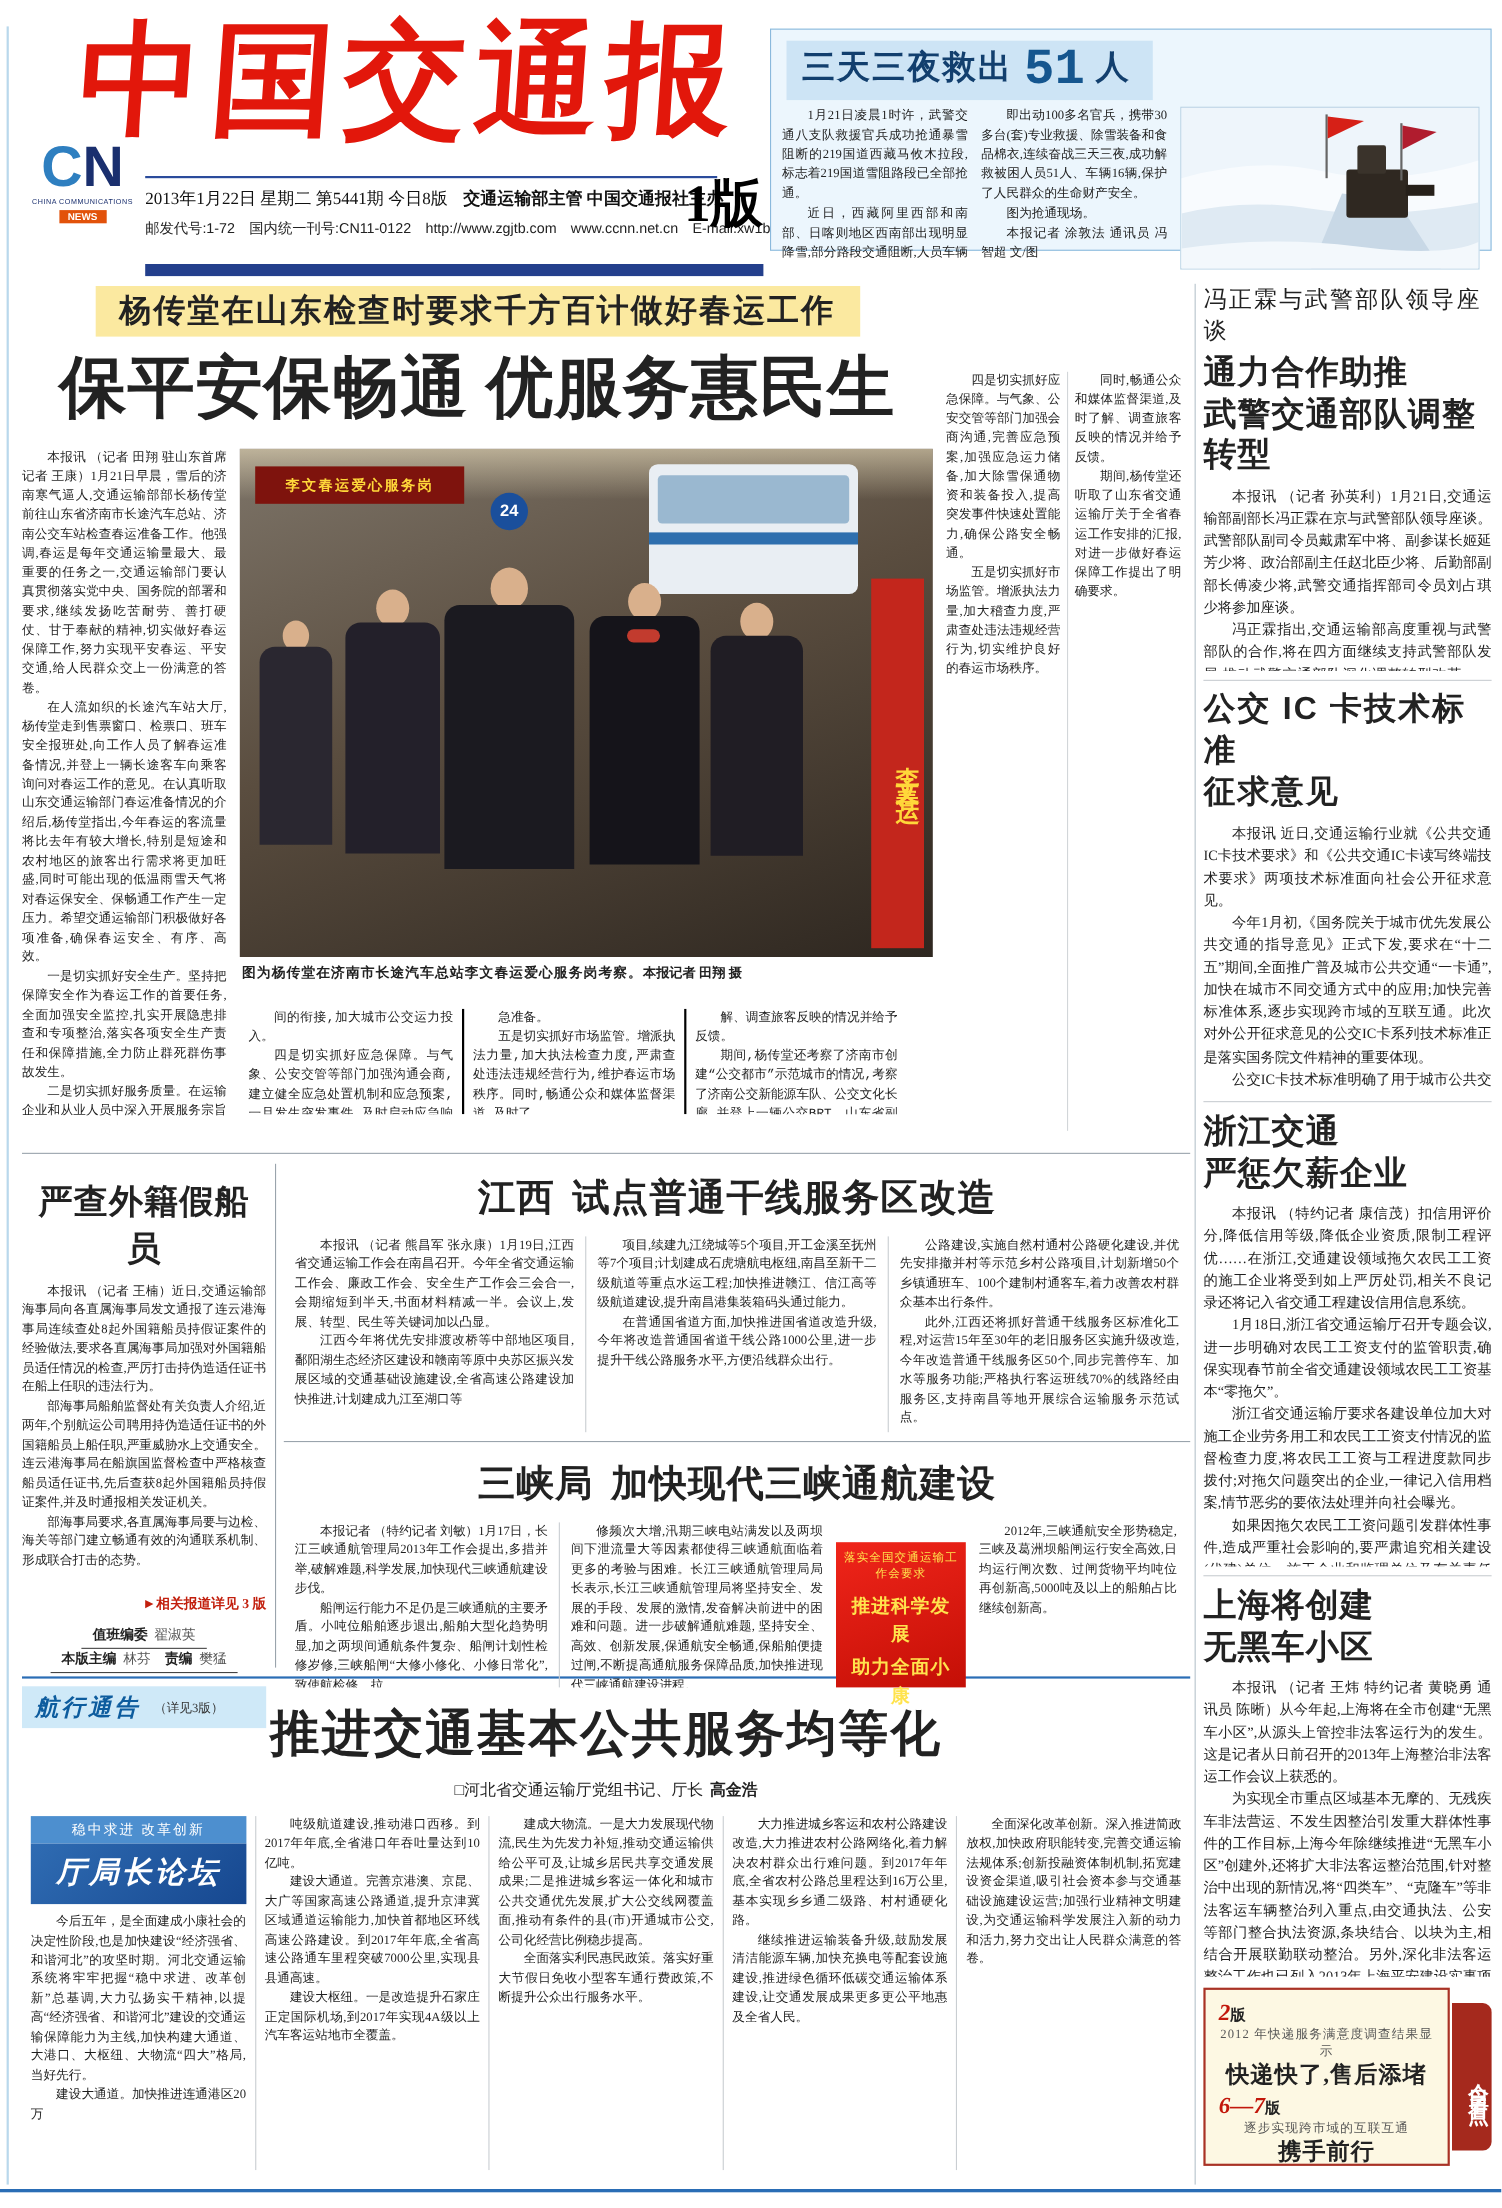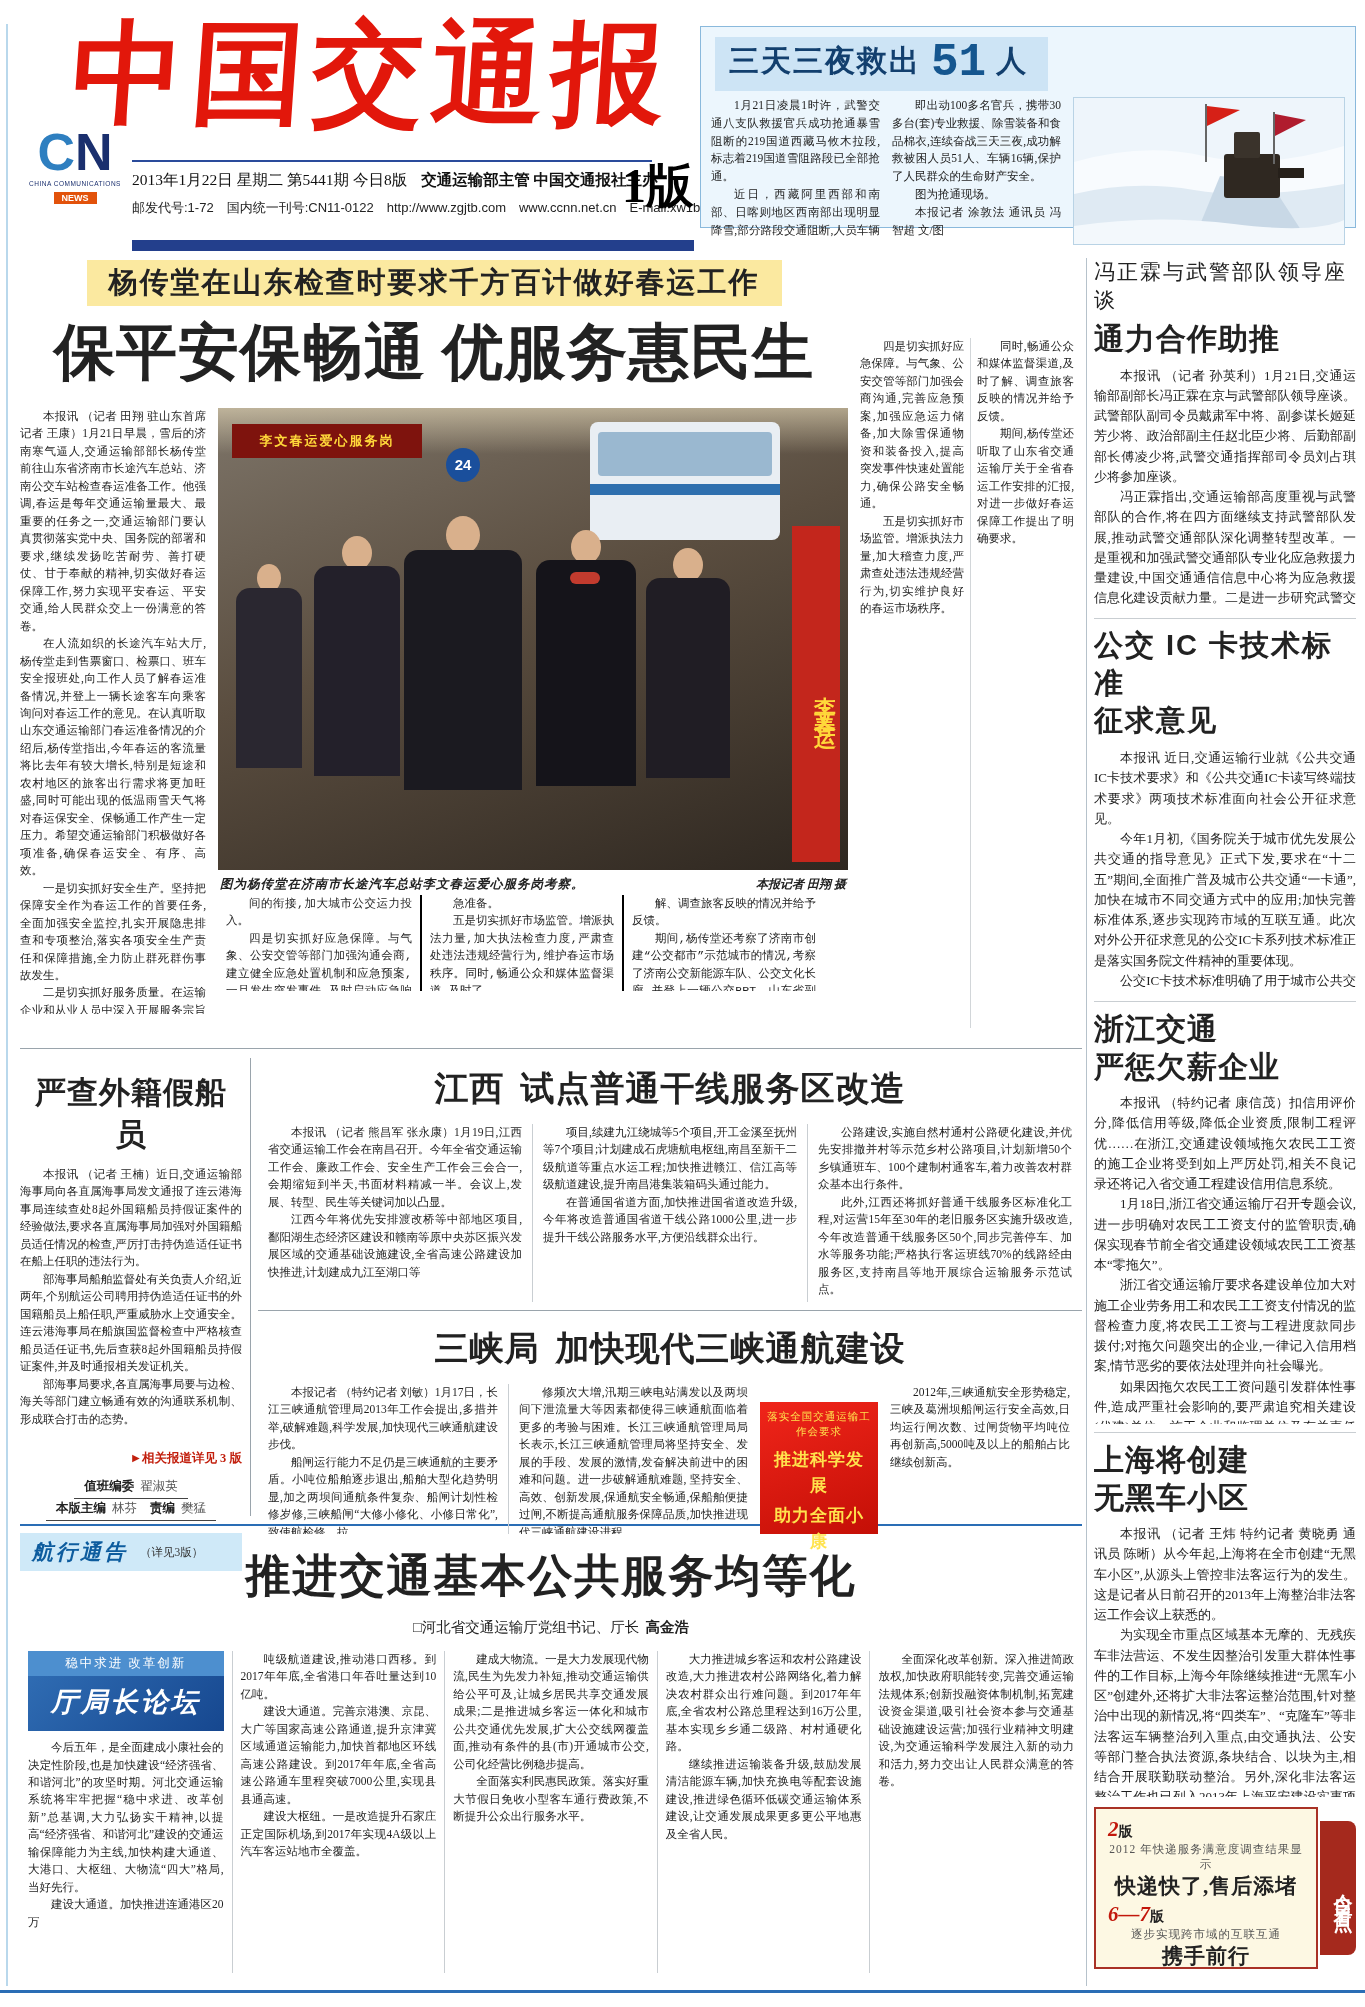--- a/index.html
+++ b/index.html
@@ -57,21 +57,21 @@
   .photo .lightband { position:absolute; left:0; top:0; width:100%; height:46px; background:linear-gradient(rgba(255,242,205,.5),rgba(255,242,205,0)); }
   .photo .bus { position:absolute; right:68px; top:14px; width:190px; height:118px; background:#e9eef3; border-radius:8px; }
   .photo .bus .win { margin:10px 8px 0 8px; height:44px; background:#9ab8d0; border-radius:4px; }
   .photo .bus .stripe { margin:8px 0 0 0; height:11px; background:#2e6fae; }
   .photo .ledsign { position:absolute; left:14px; top:16px; width:190px; height:34px; background:#7e130d; color:#ffd83a; font-size:13px; font-weight:bold; text-align:center; line-height:34px; letter-spacing:2px; }
   .photo .sign24 { position:absolute; left:228px; top:40px; width:34px; height:34px; border-radius:50%; background:#1a4f9c; color:#fff; font-weight:bold; font-size:15px; text-align:center; line-height:34px; font-family:"Liberation Sans",sans-serif; }
   .photo .banner-v { position:absolute; right:8px; top:118px; width:48px; height:336px; background:#c3261c; color:#ffd83a; writing-mode:vertical-rl; font-size:22px; font-weight:bold; letter-spacing:10px; text-align:center; padding-top:10px; }
   .person { position:absolute; }
   .person .head { width:30px; height:34px; background:#d9b08c; border-radius:50%; margin:0 auto; }
   .person .body { margin-top:-4px; background:#17151a; border-radius:14px 14px 0 0; }
-  .caption-row { display:flex; justify-content:space-between; margin:6px 2px 2px 2px;font-style:italic; }
+  .caption-row { display:flex; margin:6px 2px 24px 2px; }
   .caption { font-size:12.5px; font-weight:bold; letter-spacing:1px; }
   .credit { font-size:12px; font-weight:bold; white-space:nowrap; }
   .belowrow { display:flex; height:96px; overflow:hidden; }
   .belowcol { width:202px; padding:0 8px;font-family:Liberation Mono, monospace; }
   .belowcol + .belowcol { border-left:2px solid #000000; }
   .main-right { width:222px; margin-left:12px; padding-top:80px; display:flex; height:790px; }
   .main-rcol { width:104px; height:690px; overflow:hidden; }
   .main-rcol + .main-rcol { margin-left:6px; padding-left:6px; border-left:1px solid #d2d6d9; }
 
   
@@ -377,20 +377,21 @@
         </div>
     </div>
   </div>
 
   <div class="sidebar">
 
     <div class="sb-art a-wujing">
       <div class="sb-kicker">冯正霖与武警部队领导座谈</div>
       <div class="sb-h">
         <div>通力合作助推</div>
+        <div>武警交通部队调整转型</div>
       </div>
       <div class="sb-body">
           <p>本报讯 （记者 孙英利）1月21日,交通运输部副部长冯正霖在京与武警部队领导座谈。武警部队副司令员戴肃军中将、副参谋长姬延芳少将、政治部副主任赵北臣少将、后勤部副部长傅凌少将,武警交通指挥部司令员刘占琪少将参加座谈。</p>
           <p>冯正霖指出,交通运输部高度重视与武警部队的合作,将在四方面继续支持武警部队发展,推动武警交通部队深化调整转型改革。一是重视和加强武警交通部队专业化应急救援力量建设,中国交通通信信息中心将为应急救援信息化建设贡献力量。二是进一步研究武警交通部队调整转型后的练兵任务。三是推动武警交通部队更多承担重要国省道和桥梁养护任务。四是整合交通运输部科研培训机构力量,在技术专业能力和人员培训等方面给予武警交通部队必要的支持。</p>
         </div>
     </div>
     <div class="sb-sep"></div>
 
     <div class="sb-art a-iccard">
       <div class="sb-h-sans">

